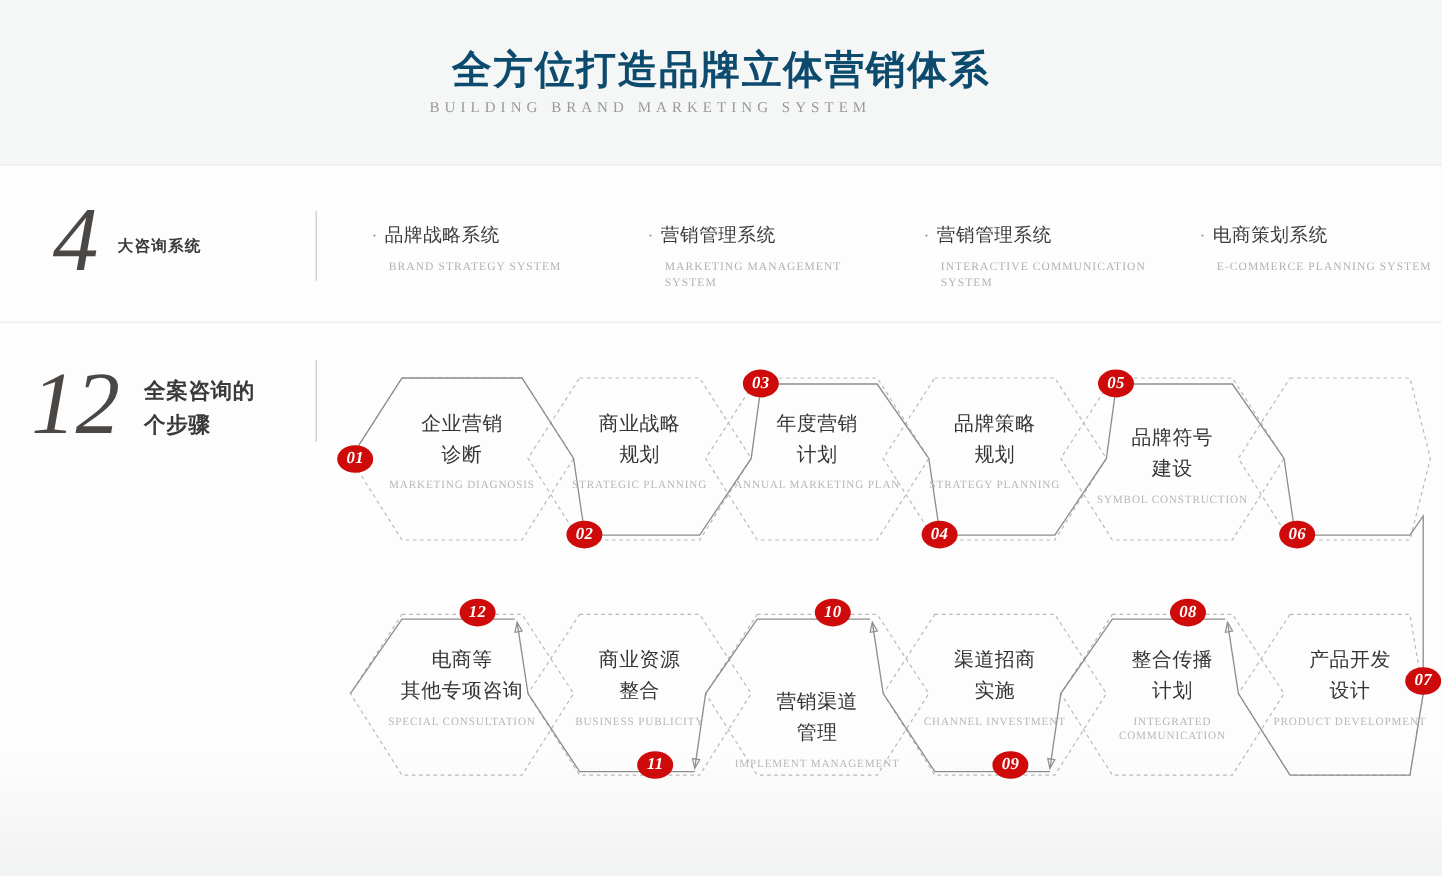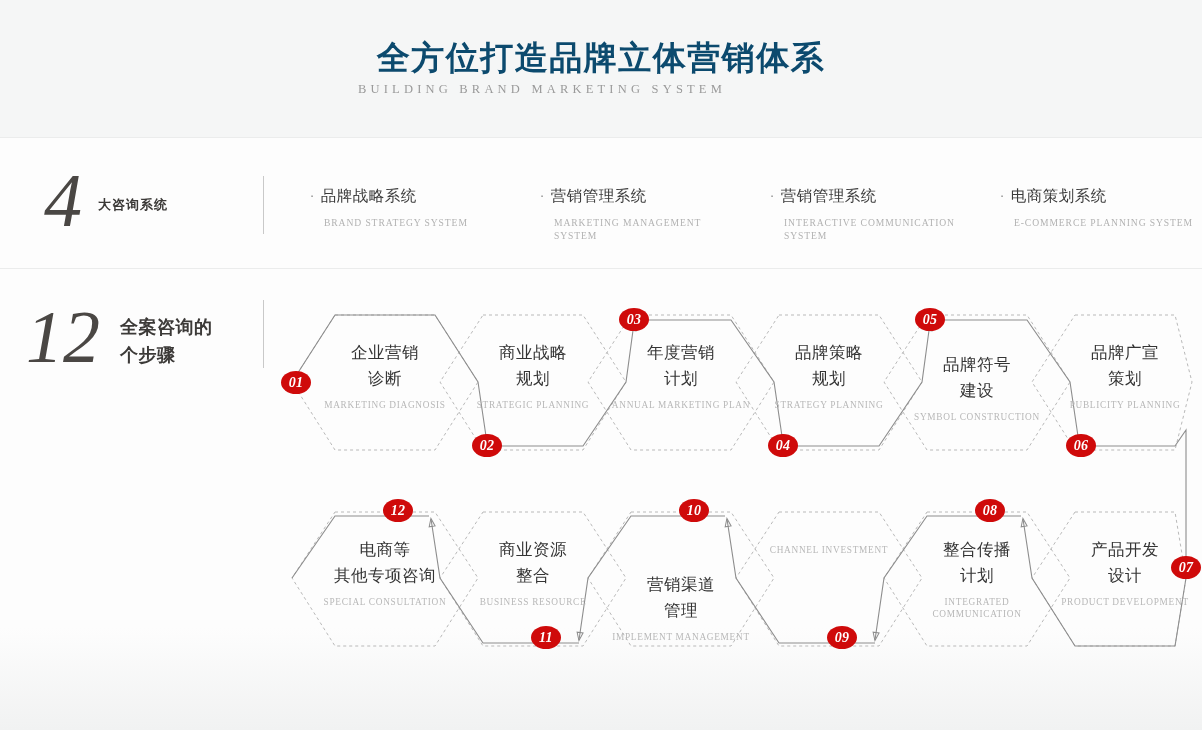--- a/index.html
+++ b/index.html
@@ -185,38 +185,35 @@
     <div class="hex-en">ANNUAL MARKETING PLAN</div>
   </div>
   <div class="hex-text" style="left:754px;top:340px;">
     <div class="hex-cn"><span>品牌策略</span><br><span>规划</span></div>
     <div class="hex-en">STRATEGY PLANNING</div>
   </div>
   <div class="hex-text" style="left:902px;top:352px;">
     <div class="hex-cn"><span>品牌符号</span><br><span>建设</span></div>
     <div class="hex-en">SYMBOL CONSTRUCTION</div>
   </div>
-  <div class="hex-text" style="left:1050px;top:340px;">
-    <div class="hex-cn"><span>品牌广宣</span><br><span>策划</span></div>
-    <div class="hex-en">PUBLICITY PLANNING</div>
-  </div>
 
   <div class="hex-text" style="left:294px;top:537px;width:182px;">
     <div class="hex-cn"><span>电商等</span><br><span>其他专项咨询</span></div>
     <div class="hex-en">SPECIAL CONSULTATION</div>
   </div>
   <div class="hex-text" style="left:458px;top:537px;">
     <div class="hex-cn"><span>商业资源</span><br><span>整合</span></div>
-    <div class="hex-en">BUSINESS RESOURCE</div>
+    <div class="hex-en">BUSINESS PUBLICITY</div>
   </div>
   <div class="hex-text" style="left:606px;top:537px;margin-top:35px;">
     <div class="hex-cn"><span>营销渠道</span><br><span>管理</span></div>
     <div class="hex-en">IMPLEMENT MANAGEMENT</div>
   </div>
   <div class="hex-text" style="left:754px;top:537px;">
+    <div class="hex-cn"><span>渠道招商</span><br><span>实施</span></div>
     <div class="hex-en">CHANNEL INVESTMENT</div>
   </div>
   <div class="hex-text" style="left:902px;top:537px;">
     <div class="hex-cn"><span>整合传播</span><br><span>计划</span></div>
     <div class="hex-en">INTEGRATED COMMUNICATION</div>
   </div>
   <div class="hex-text" style="left:1050px;top:537px;">
     <div class="hex-cn"><span>产品开发</span><br><span>设计</span></div>
     <div class="hex-en">PRODUCT DEVELOPMENT</div>
   </div>

